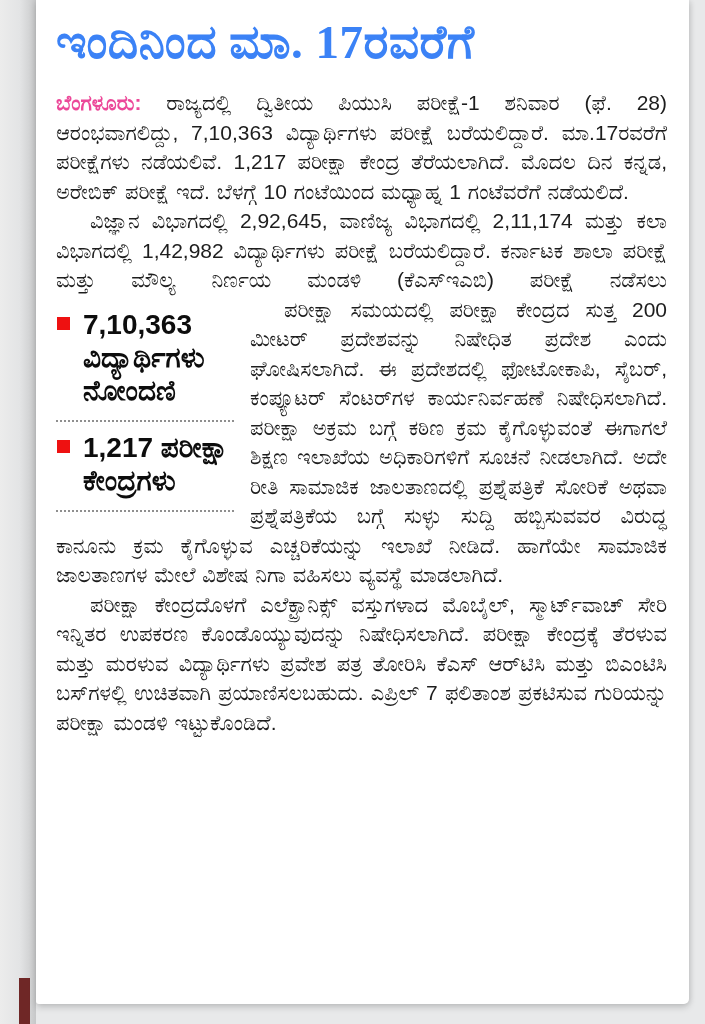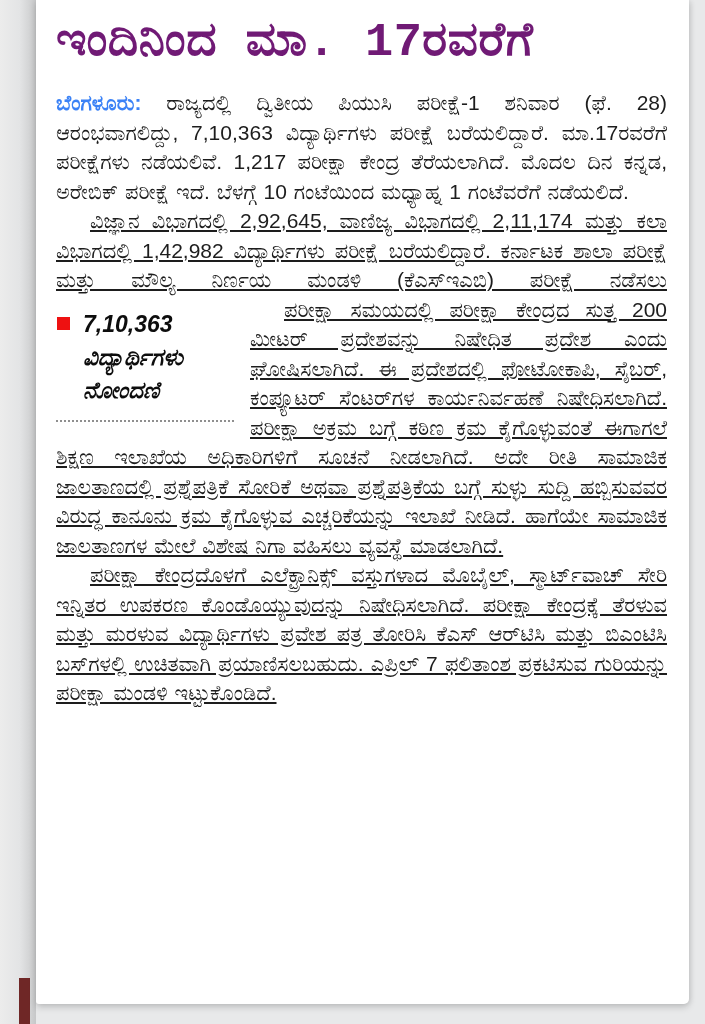--- a/index.html
+++ b/index.html
@@ -23,55 +23,54 @@
   
   .sheet {
     position:absolute; left:36px; top:0; right:16px; bottom:20px;
     background:#ffffff;
     border-radius:0 0 5px 3px;
     box-shadow:0 3px 7px rgba(0,0,0,.18), 2px 0 5px rgba(0,0,0,.06);
     padding:8px 22px 0 20px;
     overflow:hidden;
   }
   .headline {
-    color:#701a75;
-    font-family:Liberation Mono, monospace;
+    color:#3b82f6;
+    font-family:Liberation Serif, serif;
     font-weight:700;
     font-size:47px;
     line-height:1.47;
     letter-spacing:.5px;
     white-space:nowrap;
   }
   .article { margin-top:11px; }
   .para {
     font-size:21px;
     line-height:29.5px;
     color:#1d1d1d;
     text-align:justify;
     word-spacing:1px;
   }
   .para.justify-last { text-align-last:justify; }
-  .para.indent { text-indent:34px;text-decoration:underline; }
-  .dateline { font-weight:700; color:#3b82f6;margin-top:41px; }
+  .para.indent { text-indent:34px; }
+  .dateline { font-weight:700; color:#ec4899;margin-top:41px; }
   
   .factbox {
     float:left;
     width:178px;
     margin:4px 16px 2px 0;
   }
   .fact-item {
     position:relative;
     padding:9px 0 13px 27px;
     border-bottom:2px dotted #8f8f8f;
     font-weight:700;
-    font-size:23px;
+    font-size:28px;
     line-height:33px;
     color:#0d0d0d;
     text-align:left;
-    font-style:italic;
   }
   .bullet {
     position:absolute; left:1px; top:18px;
     width:13px; height:13px;
     background:#ee1111;
     display:inline-block;
   }
 </style>
 </head>
 <body>
@@ -90,20 +89,24 @@
 
       <p class="para"><span class="dateline">ಬೆಂಗಳೂರು:</span> <span>ರಾಜ್ಯದಲ್ಲಿ ದ್ವಿತೀಯ ಪಿಯುಸಿ ಪರೀಕ್ಷೆ-1 ಶನಿವಾರ (ಫೆ. 28) ಆರಂಭವಾಗಲಿದ್ದು, 7,10,363 ವಿದ್ಯಾರ್ಥಿಗಳು ಪರೀಕ್ಷೆ ಬರೆಯಲಿದ್ದಾರೆ. ಮಾ.17ರವರೆಗೆ ಪರೀಕ್ಷೆಗಳು ನಡೆಯಲಿವೆ. 1,217 ಪರೀಕ್ಷಾ ಕೇಂದ್ರ ತೆರೆಯಲಾಗಿದೆ. ಮೊದಲ ದಿನ ಕನ್ನಡ, ಅರೇಬಿಕ್ ಪರೀಕ್ಷೆ ಇದೆ. ಬೆಳಗ್ಗೆ 10 ಗಂಟೆಯಿಂದ ಮಧ್ಯಾಹ್ನ 1 ಗಂಟೆವರೆಗೆ ನಡೆಯಲಿದೆ.</span></p>
 
       <p class="para justify-last indent">ವಿಜ್ಞಾನ ವಿಭಾಗದಲ್ಲಿ 2,92,645, ವಾಣಿಜ್ಯ ವಿಭಾಗದಲ್ಲಿ 2,11,174 ಮತ್ತು ಕಲಾ ವಿಭಾಗದಲ್ಲಿ 1,42,982 ವಿದ್ಯಾರ್ಥಿಗಳು ಪರೀಕ್ಷೆ ಬರೆಯಲಿದ್ದಾರೆ. ಕರ್ನಾಟಕ ಶಾಲಾ ಪರೀಕ್ಷೆ ಮತ್ತು ಮೌಲ್ಯ ನಿರ್ಣಯ ಮಂಡಳಿ (ಕೆಎಸ್‌ಇಎಬಿ) ಪರೀಕ್ಷೆ ನಡೆಸಲು</p>
 
       <aside class="factbox">
         <div class="fact-item">
           <span class="bullet"></span>
           <span>7,10,363 ವಿದ್ಯಾರ್ಥಿಗಳು ನೋಂದಣಿ</span>
         </div>
+        <div class="fact-item">
+          <span class="bullet"></span>
+          <span>1,217 ಪರೀಕ್ಷಾ ಕೇಂದ್ರಗಳು</span>
+        </div>
       </aside>
 
 
       <p class="para indent">ಪರೀಕ್ಷಾ ಸಮಯದಲ್ಲಿ ಪರೀಕ್ಷಾ ಕೇಂದ್ರದ ಸುತ್ತ 200 ಮೀಟರ್ ಪ್ರದೇಶವನ್ನು ನಿಷೇಧಿತ ಪ್ರದೇಶ ಎಂದು ಘೋಷಿಸಲಾಗಿದೆ. ಈ ಪ್ರದೇಶದಲ್ಲಿ ಫೋಟೋಕಾಪಿ, ಸೈಬರ್, ಕಂಪ್ಯೂಟರ್ ಸೆಂಟರ್‌ಗಳ ಕಾರ್ಯನಿರ್ವಹಣೆ ನಿಷೇಧಿಸಲಾಗಿದೆ. ಪರೀಕ್ಷಾ ಅಕ್ರಮ ಬಗ್ಗೆ ಕಠಿಣ ಕ್ರಮ ಕೈಗೊಳ್ಳುವಂತೆ ಈಗಾಗಲೆ ಶಿಕ್ಷಣ ಇಲಾಖೆಯ ಅಧಿಕಾರಿಗಳಿಗೆ ಸೂಚನೆ ನೀಡಲಾಗಿದೆ. ಅದೇ ರೀತಿ ಸಾಮಾಜಿಕ ಜಾಲತಾಣದಲ್ಲಿ ಪ್ರಶ್ನೆಪತ್ರಿಕೆ ಸೋರಿಕೆ ಅಥವಾ ಪ್ರಶ್ನೆಪತ್ರಿಕೆಯ ಬಗ್ಗೆ ಸುಳ್ಳು ಸುದ್ದಿ ಹಬ್ಬಿಸುವವರ ವಿರುದ್ಧ ಕಾನೂನು ಕ್ರಮ ಕೈಗೊಳ್ಳುವ ಎಚ್ಚರಿಕೆಯನ್ನು ಇಲಾಖೆ ನೀಡಿದೆ. ಹಾಗೆಯೇ ಸಾಮಾಜಿಕ ಜಾಲತಾಣಗಳ ಮೇಲೆ ವಿಶೇಷ ನಿಗಾ ವಹಿಸಲು ವ್ಯವಸ್ಥೆ ಮಾಡಲಾಗಿದೆ.</p>
 
       <p class="para indent">ಪರೀಕ್ಷಾ ಕೇಂದ್ರದೊಳಗೆ ಎಲೆಕ್ಟ್ರಾನಿಕ್ಸ್ ವಸ್ತುಗಳಾದ ಮೊಬೈಲ್, ಸ್ಮಾರ್ಟ್‌ವಾಚ್ ಸೇರಿ ಇನ್ನಿತರ ಉಪಕರಣ ಕೊಂಡೊಯ್ಯುವುದನ್ನು ನಿಷೇಧಿಸಲಾಗಿದೆ. ಪರೀಕ್ಷಾ ಕೇಂದ್ರಕ್ಕೆ ತೆರಳುವ ಮತ್ತು ಮರಳುವ ವಿದ್ಯಾರ್ಥಿಗಳು ಪ್ರವೇಶ ಪತ್ರ ತೋರಿಸಿ ಕೆಎಸ್ ಆರ್‌ಟಿಸಿ ಮತ್ತು ಬಿಎಂಟಿಸಿ ಬಸ್‌ಗಳಲ್ಲಿ ಉಚಿತವಾಗಿ ಪ್ರಯಾಣಿಸಲಬಹುದು. ಎಪ್ರಿಲ್ 7 ಫಲಿತಾಂಶ ಪ್ರಕಟಿಸುವ ಗುರಿಯನ್ನು ಪರೀಕ್ಷಾ ಮಂಡಳಿ ಇಟ್ಟುಕೊಂಡಿದೆ.</p>
 
     </div>
   </div>
 </div>

